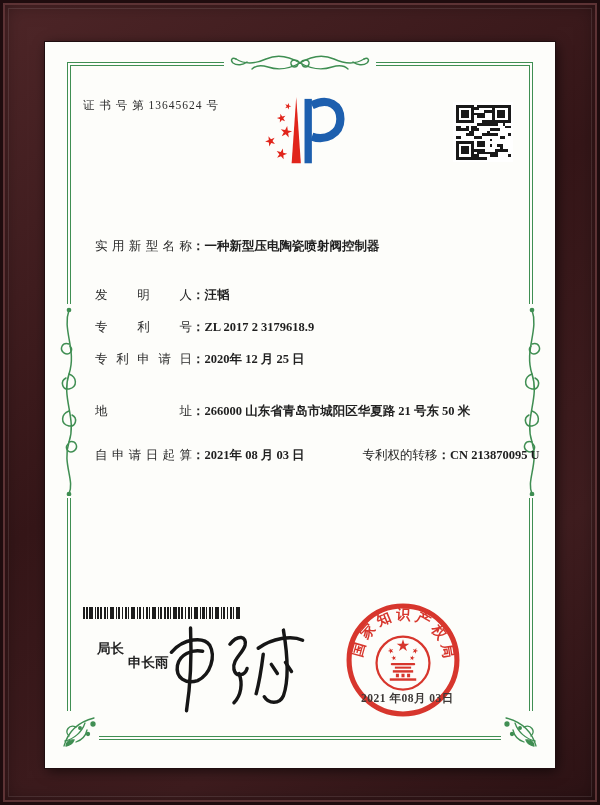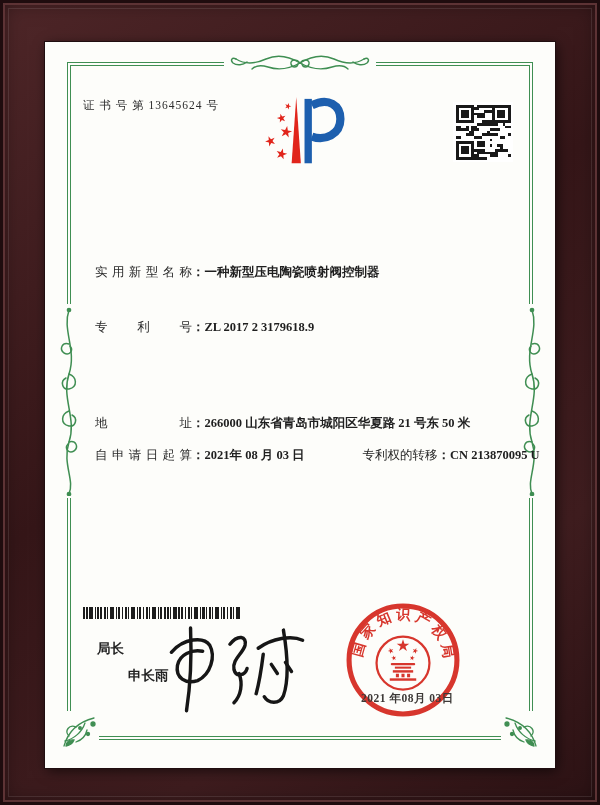--- a/index.html
+++ b/index.html
@@ -33,34 +33,34 @@
   .qr i{position:absolute;background:#191919;}
   .title{position:absolute;left:0;right:0;top:144px;text-align:center;font-size:27px;
     font-weight:bold;letter-spacing:8px;color:#1e1e1e;}
   
   .row{position:absolute;left:50px;right:34px;height:19px;font-size:12.5px;white-space:nowrap;}
   .lb{display:inline-block;width:97px;text-align:justify;text-align-last:justify;
       vertical-align:bottom;color:#2b2b2b;}
   .cl{font-weight:bold;}
   .fv{font-weight:bold;color:#1f1f1f;}
   .fv1{display:inline-block;min-width:158px;}
-  .r0{top:222px}.r1{top:245px}.r2{top:277px}.r3{top:309px}.r4{top:341px}.r5{top:373px}.r6{top:405px}
+  .r0{top:196px}.r1{top:245px}.r2{top:277px}.r3{top:309px}.r4{top:341px}.r5{top:361px}.r6{top:405px}
   
   .paras{position:absolute;left:50px;top:432px;width:414px;font-size:11.8px;line-height:1.78;
     text-align:justify;color:#262626;}
   .paras p{margin:0;text-indent:2em;}
   
   .barcode{position:absolute;left:38px;top:565px;width:158px;height:12px;
     background:
       repeating-linear-gradient(90deg,#1c1c1c 0 1px,transparent 1px 3px),
       repeating-linear-gradient(90deg,#1c1c1c 0 2px,transparent 2px 7px),
       repeating-linear-gradient(90deg,transparent 0 4px,#1c1c1c 4px 5px,transparent 5px 13px);}
   .officer{position:absolute;left:52px;top:600px;font-family:"Liberation Sans","DejaVu Sans",sans-serif;
     font-size:13.5px;font-weight:600;color:#222;line-height:1;}
-  .officer .name{margin-top:13px;padding-left:31px;}
+  .officer .name{padding-left:31px;}
   .sig{position:absolute;left:112px;top:578px;width:162px;height:106px;color:#161616;}
   .seal{position:absolute;left:300px;top:560px;width:116px;height:116px;color:var(--seal_red,#d5281e);
     opacity:.93;}
   .sealdate{position:absolute;left:316px;top:649px;font-size:11.5px;font-weight:600;
     letter-spacing:.5px;color:#3e3a38;z-index:5;}
 </style>
 </head>
 <body>
 
 <svg width="0" height="0" style="position:absolute">
@@ -371,22 +371,28 @@
       <i style="left: 23.5px; top: 54.7px; width: 2.9px; height: 2.9px;"></i>
       <i style="left: 26.1px; top: 54.7px; width: 2.9px; height: 2.9px;"></i>
       <i style="left: 28.7px; top: 54.7px; width: 2.9px; height: 2.9px;"></i>
       <i style="left: 31.3px; top: 54.7px; width: 2.9px; height: 2.9px;"></i>
     </div>
 
 
   <div class="row r0">
     <span class="lb">实用新型名称</span><span class="cl">：</span><span class="fv">一种新型压电陶瓷喷射阀控制器</span>
   </div>
+  <div class="row r1">
+    <span class="lb">发明人</span><span class="cl">：</span><span class="fv">汪韬</span>
+  </div>
   <div class="row r2">
     <span class="lb">专利号</span><span class="cl">：</span><span class="fv">ZL 2017 2 3179618.9</span>
+  </div>
+  <div class="row r3">
+    <span class="lb">专利申请日</span><span class="cl">：</span><span class="fv">2020年 12 月 25 日</span>
   </div>
   <div class="row r5">
     <span class="lb">地址</span><span class="cl">：</span><span class="fv">266000 山东省青岛市城阳区华夏路 21 号东 50 米</span>
   </div>
   <div class="row r6">
     <span class="lb">自申请日起算</span><span class="cl">：</span><span class="fv fv1">2021年 08 月 03 日</span><span class="lb2">专利权的转移</span><span class="cl">：</span><span class="fv">CN 213870095 U</span>
   </div>
 
   <div class="paras">
   </div>

